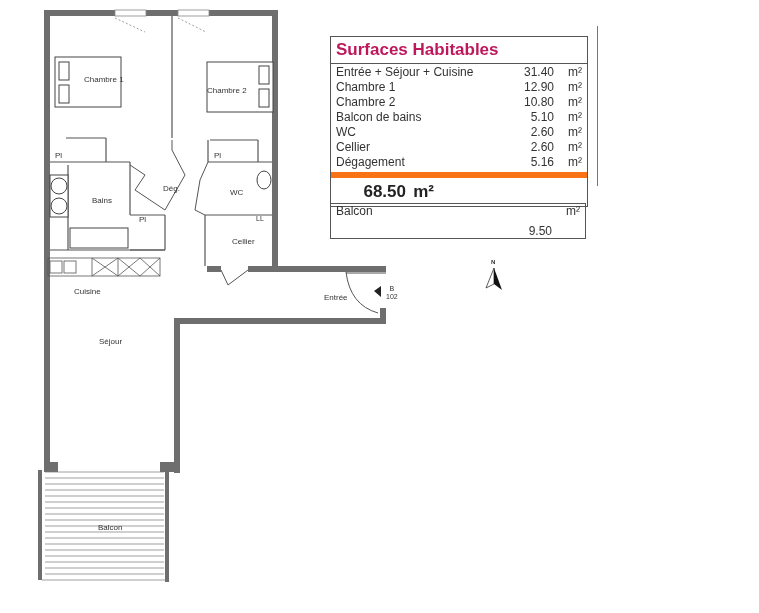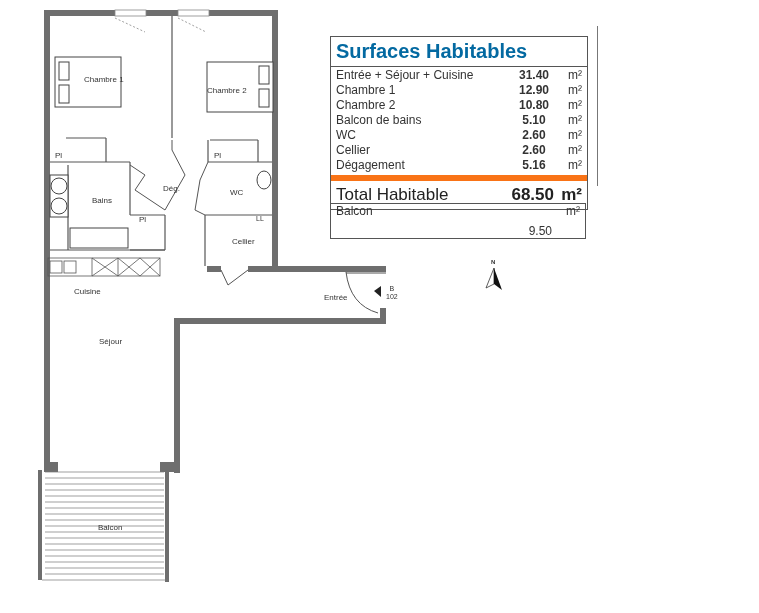--- a/index.html
+++ b/index.html
@@ -1,23 +1,23 @@
 <!DOCTYPE html>
 <html><head>
 <meta charset="utf-8">
 <style>
   html,body{margin:0;padding:0;background:#fff;}
   body{width:759px;height:613px;position:relative;overflow:hidden;font-family:"Liberation Sans",sans-serif;}
   #plan{position:absolute;left:0;top:0;}
   .lbl{position:absolute;font-family:"Liberation Sans",sans-serif;font-size:8px;color:#333;white-space:nowrap;}
   .table{position:absolute;left:330px;top:36px;width:256px;border:1px solid #555;background:#fff;}
-  .table .title{font-weight:bold;font-size:20px;padding:3px 5px 3px 5px;border-bottom:1px solid #555;color:#0369a1;}
+  .table .title{font-weight:bold;font-size:17px;padding:3px 5px 3px 5px;border-bottom:1px solid #555;color:#be185d;}
   .table .row{display:flex;font-size:12px;line-height:15px;color:#333;padding:0 5px;}
   .table .row .name{flex:1;}
-  .table .row .val{width:40px;text-align:center;font-weight:bold;}
+  .table .row .val{width:40px;text-align:right;}
   .table .row .unit{width:28px;text-align:right;}
   .table .rows{padding:1px 0 2px 0;border-bottom:6px solid #f97316;}
   .table .total{display:flex;font-size:17px;padding:4px 5px;color:#222;}
   .table .total .name{flex:1;}
   .table .total .val{font-weight:bold;width:70px;text-align:right;}
   .table .total .unit{font-weight:bold;width:28px;text-align:right;}
   .balcon{position:absolute;left:330px;top:203px;width:256px;border:1px solid #555;display:flex;font-size:12px;line-height:14px;color:#333;padding:0 5px;box-sizing:border-box;}
   .balcon .name{flex:1;}
   .balcon .val{width:40px;text-align:right;margin-top:20px;}
   .balcon .unit{width:28px;text-align:right;}
@@ -209,21 +209,20 @@
         <span class="val">2.60</span>
         <span class="unit">m²</span>
       </div>
     <div class="row">
         <span class="name">Dégagement</span>
         <span class="val">5.16</span>
         <span class="unit">m²</span>
       </div>
   </div>
   <div class="total">
-    <span class="name">Total Habitable</span>
     <span class="val">68.50</span>
     <span class="unit">m²</span>
   </div>
 </div>
 
 <div class="balcon">
   <span class="name">Balcon</span>
   <span class="val">9.50</span>
   <span class="unit">m²</span>
 </div>

